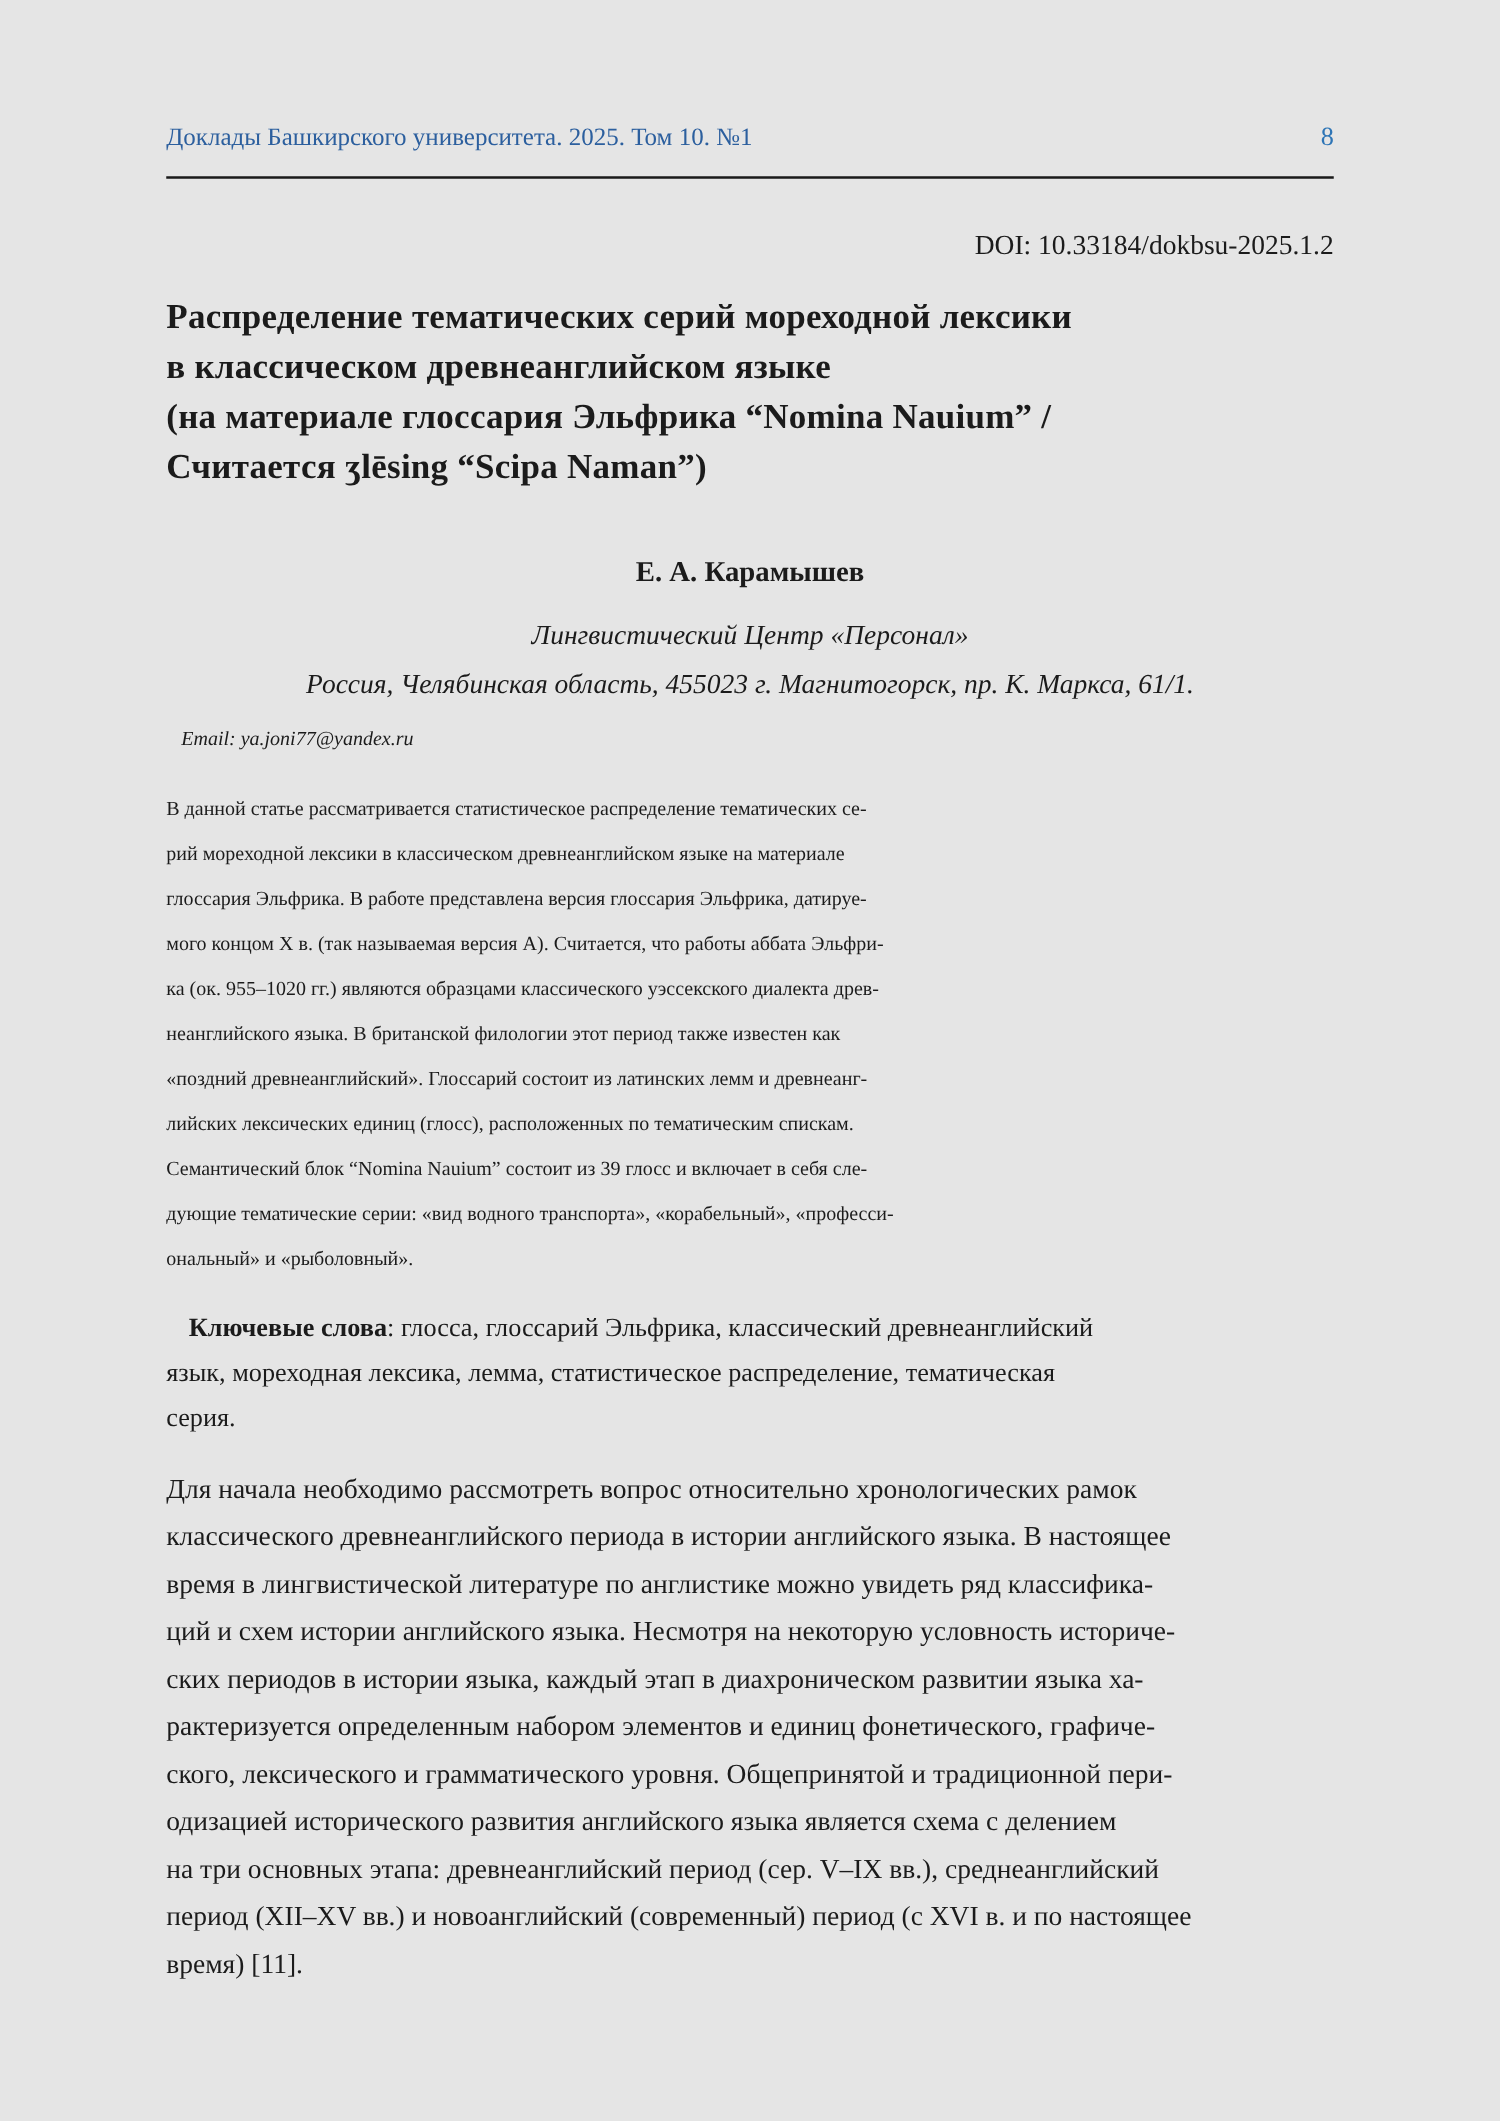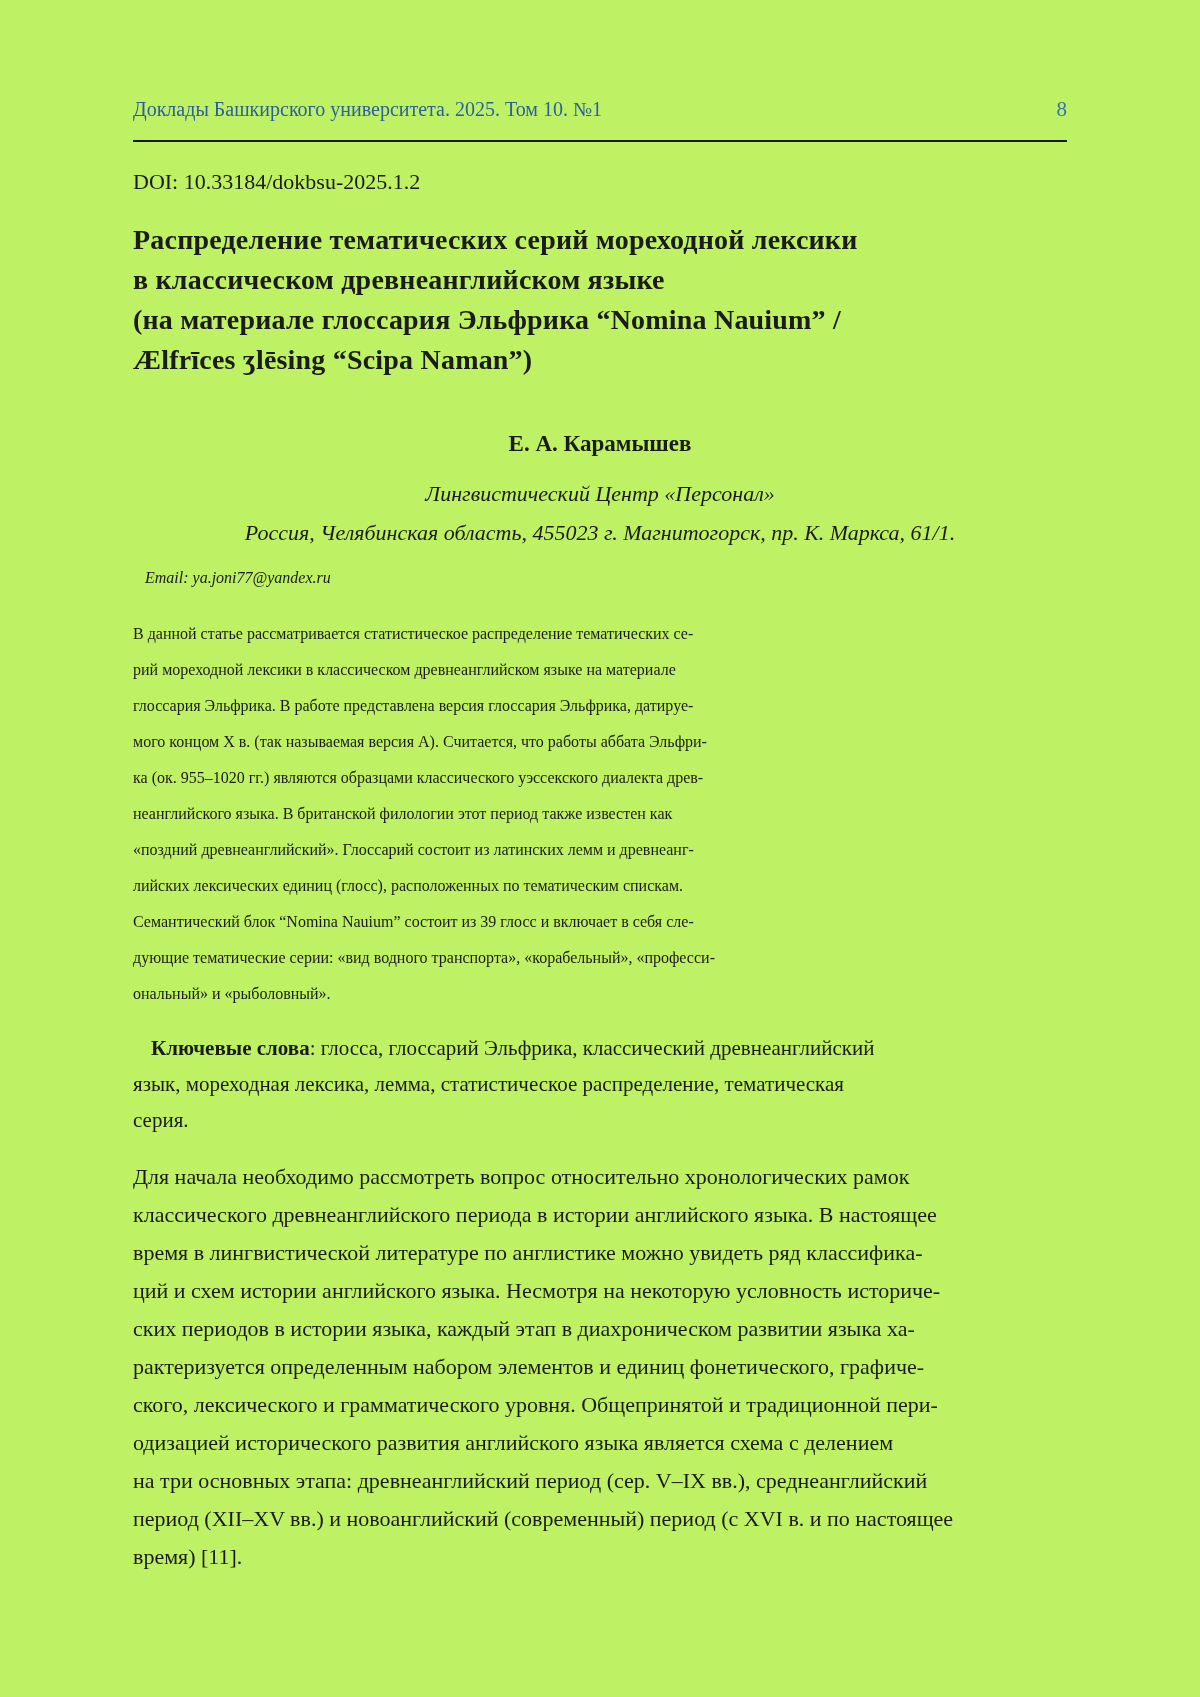--- a/index.html
+++ b/index.html
@@ -7,21 +7,21 @@
     padding: 0;
     background: #ffffff;
   }
   .page {
     position: relative;
     width: 1200px;
     height: 1697px;
     margin: 0 auto;
     box-sizing: border-box;
     padding: 97px 133px 40px 133px;
-    background: #bef264;
+    background: #e5e5e5;
     font-family: "Liberation Serif", "DejaVu Serif", serif;
     color: var(--text-color, #1b1b1b);
     overflow: hidden;
   }
   .running-head {
     display: flex;
     justify-content: space-between;
     align-items: baseline;
     font-size: 20px;
     line-height: 24px;
@@ -33,21 +33,22 @@
   }
   .head-rule {
     height: 0;
     border: none;
     border-top: 2px solid var(--rule-color, #1a1a1a);
     margin: 19px 0 0 0;
   }
   .doi {
     font-size: 22px;
     line-height: 26px;
-    margin: 27px 0 0 0;
+    margin: 40px 0 0 0;
+    text-align: right;
   }
   .article-title {
     font-size: 28px;
     font-weight: bold;
     line-height: 40px;
     margin: 25px 0 0 0;
     white-space: pre-line;
     letter-spacing: 0.2px;
   }
   .author {
@@ -101,21 +102,21 @@
     <span class="pagenum">8</span>
   </header>
 
   <hr class="head-rule">
 
   <p class="doi">DOI: 10.33184/dokbsu-2025.1.2</p>
 
   <h1 class="article-title">Распределение тематических серий мореходной лексики
 в классическом древнеанглийском языке
 (на материале глоссария Эльфрика “Nomina Nauium” /
-Ælfrīces ʒlēsing “Scipa Naman”)</h1>
+Считается ʒlēsing “Scipa Naman”)</h1>
 
   <p class="author">Е. А. Карамышев</p>
 
   <p class="affiliation">Лингвистический Центр «Персонал»
 Россия, Челябинская область, 455023 г. Магнитогорск, пр. К. Маркса, 61/1.</p>
 
   <p class="email">Email: ya.joni77@yandex.ru</p>
 
   <p class="abstract">В данной статье рассматривается статистическое распределение тематических се-
 рий мореходной лексики в классическом древнеанглийском языке на материале

